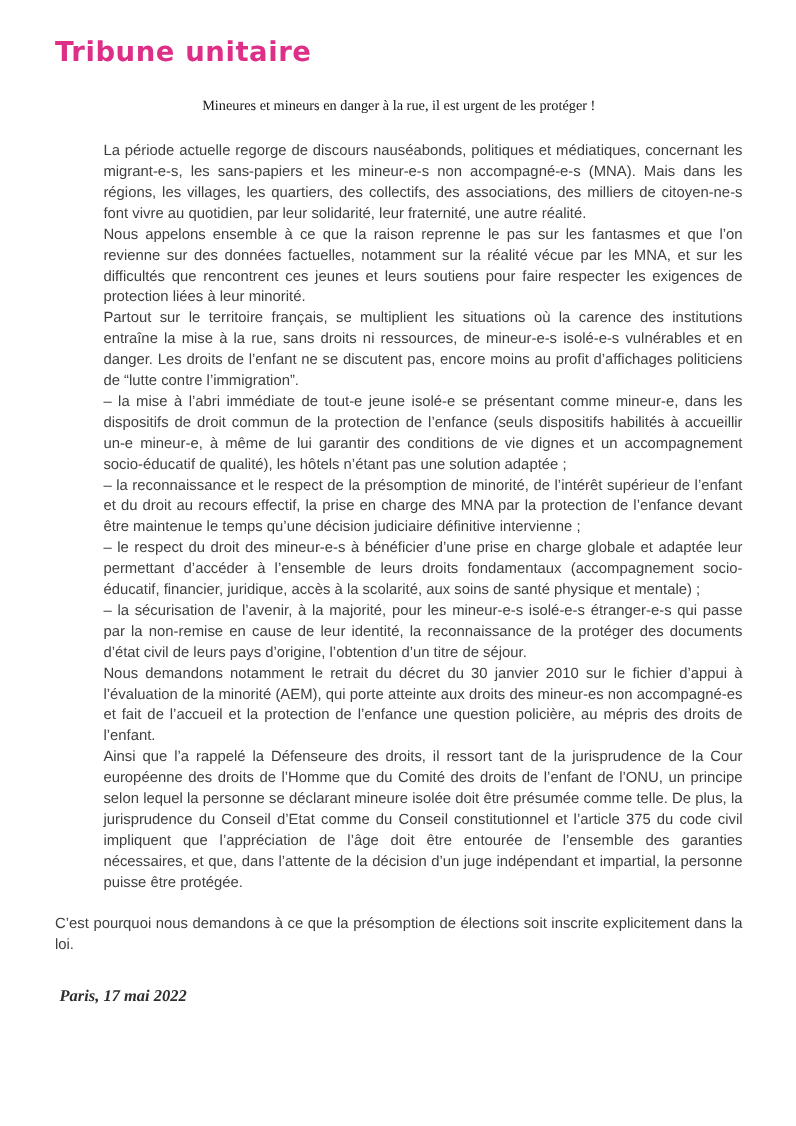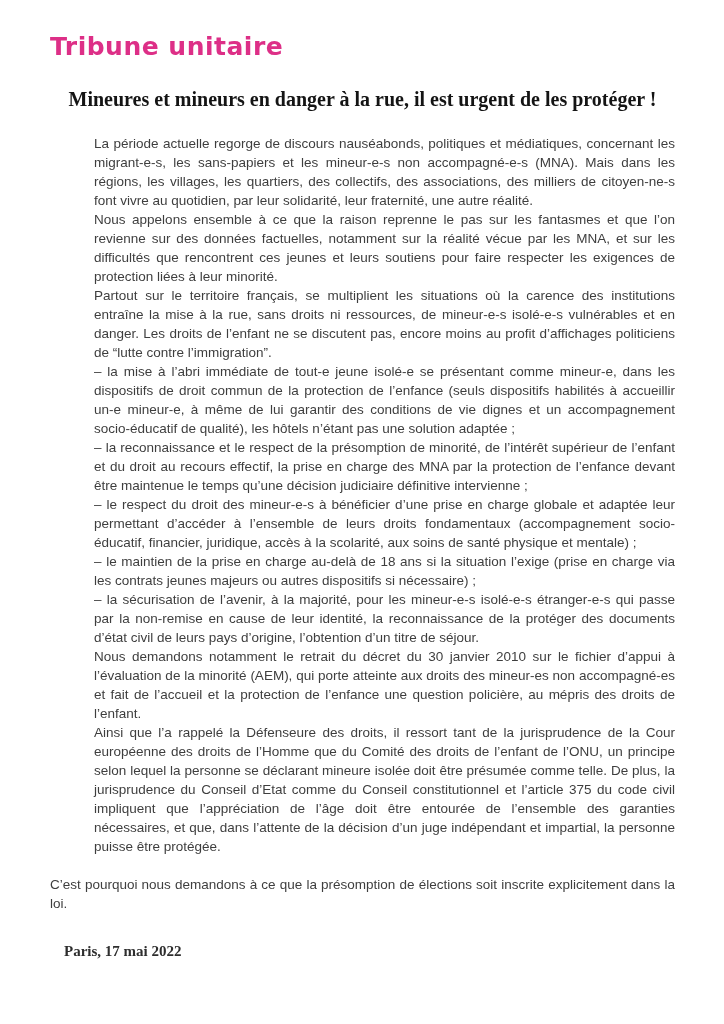--- a/index.html
+++ b/index.html
@@ -18,22 +18,22 @@
   }
   .title {
     font-family: "DejaVu Sans", sans-serif;
     font-weight: bold;
     font-size: 25px;
     letter-spacing: 0.5px;
     margin: 2px 0 0 0;
   }
   .headline {
     font-family: "Liberation Serif", serif;
-    font-weight: bold;
-    font-size: 20px;
+    font-weight: normal;
+    font-size: 13px;
     color: #141414;
     text-align: center;
     margin: 27px 0 0 0;
   }
   .bodytext {
     margin-top: 23px;
     font-family: "Liberation Sans", sans-serif;
     font-size: 13.5px;
     line-height: 19px;
     color: #3e3e3e;
@@ -45,42 +45,42 @@
   }
   .closing {
     margin: 19px 0 0 0;
     font-family: "Liberation Sans", sans-serif;
     font-size: 13.5px;
     line-height: 19px;
     color: #3e3e3e;
     text-align: justify;
   }
   .signature {
-    margin: 30px 0 0 14px;
+    margin: 30px 0 0 4px;
     font-family: "Liberation Serif", serif;
     font-weight: bold;
+    font-style: italic;
     font-size: 15px;
     color: #2e2e2e;
     text-align: left;
   }
 </style>
 </head>
 <body>
 
 <div class="page">
   <h1 class="title" style="color: rgb(221, 47, 135);">Tribune unitaire</h1>
   <h2 class="headline">Mineures et mineurs en danger à la rue, il est urgent de les protéger !</h2>
   <div class="bodytext">
 
   <p class="para">La période actuelle regorge de discours nauséabonds, politiques et médiatiques, concernant les migrant-e-s, les sans-papiers et les mineur-e-s non accompagné-e-s (MNA). Mais dans les régions, les villages, les quartiers, des collectifs, des associations, des milliers de citoyen-ne-s font vivre au quotidien, par leur solidarité, leur fraternité, une autre réalité.</p>
       <p class="para">Nous appelons ensemble à ce que la raison reprenne le pas sur les fantasmes et que l’on revienne sur des données factuelles, notamment sur la réalité vécue par les MNA, et sur les difficultés que rencontrent ces jeunes et leurs soutiens pour faire respecter les exigences de protection liées à leur minorité.</p>
       <p class="para">Partout sur le territoire français, se multiplient les situations où la carence des institutions entraîne la mise à la rue, sans droits ni ressources, de mineur-e-s isolé-e-s vulnérables et en danger. Les droits de l’enfant ne se discutent pas, encore moins au profit d’affichages politiciens de “lutte contre l’immigration”.</p>
       <p class="para">– la mise à l’abri immédiate de tout-e jeune isolé-e se présentant comme mineur-e, dans les dispositifs de droit commun de la protection de l’enfance (seuls dispositifs habilités à accueillir un-e mineur-e, à même de lui garantir des conditions de vie dignes et un accompagnement socio-éducatif de qualité), les hôtels n’étant pas une solution adaptée ;</p>
       <p class="para">– la reconnaissance et le respect de la présomption de minorité, de l’intérêt supérieur de l’enfant et du droit au recours effectif, la prise en charge des MNA par la protection de l’enfance devant être maintenue le temps qu’une décision judiciaire définitive intervienne ;</p>
       <p class="para">– le respect du droit des mineur-e-s à bénéficier d’une prise en charge globale et adaptée leur permettant d’accéder à l’ensemble de leurs droits fondamentaux (accompagnement socio-éducatif, financier, juridique, accès à la scolarité, aux soins de santé physique et mentale) ;</p>
-      <p class="para">– le maintien de la prise en charge au-delà de 18 ans si la situation l’exige (prise en charge via les contrats jeunes majeurs ou autres dispositifs si nécessaire) ;</p>
       <p class="para">– la sécurisation de l’avenir, à la majorité, pour les mineur-e-s isolé-e-s étranger-e-s qui passe par la non-remise en cause de leur identité, la reconnaissance de la protéger des documents d’état civil de leurs pays d’origine, l’obtention d’un titre de séjour.</p>
       <p class="para">Nous demandons notamment le retrait du décret du 30 janvier 2010 sur le fichier d’appui à l’évaluation de la minorité (AEM), qui porte atteinte aux droits des mineur-es non accompagné-es et fait de l’accueil et la protection de l’enfance une question policière, au mépris des droits de l’enfant.</p>
       <p class="para">Ainsi que l’a rappelé la Défenseure des droits, il ressort tant de la jurisprudence de la Cour européenne des droits de l’Homme que du Comité des droits de l’enfant de l’ONU, un principe selon lequel la personne se déclarant mineure isolée doit être présumée comme telle. De plus, la jurisprudence du Conseil d’Etat comme du Conseil constitutionnel et l’article 375 du code civil impliquent que l’appréciation de l’âge doit être entourée de l’ensemble des garanties nécessaires, et que, dans l’attente de la décision d’un juge indépendant et impartial, la personne puisse être protégée.</p>
     </div>
   <p class="closing">C’est pourquoi nous demandons à ce que la présomption de élections soit inscrite explicitement dans la loi.</p>
   <p class="signature">Paris, 17 mai 2022</p>
 </div>
 
 </body></html>

